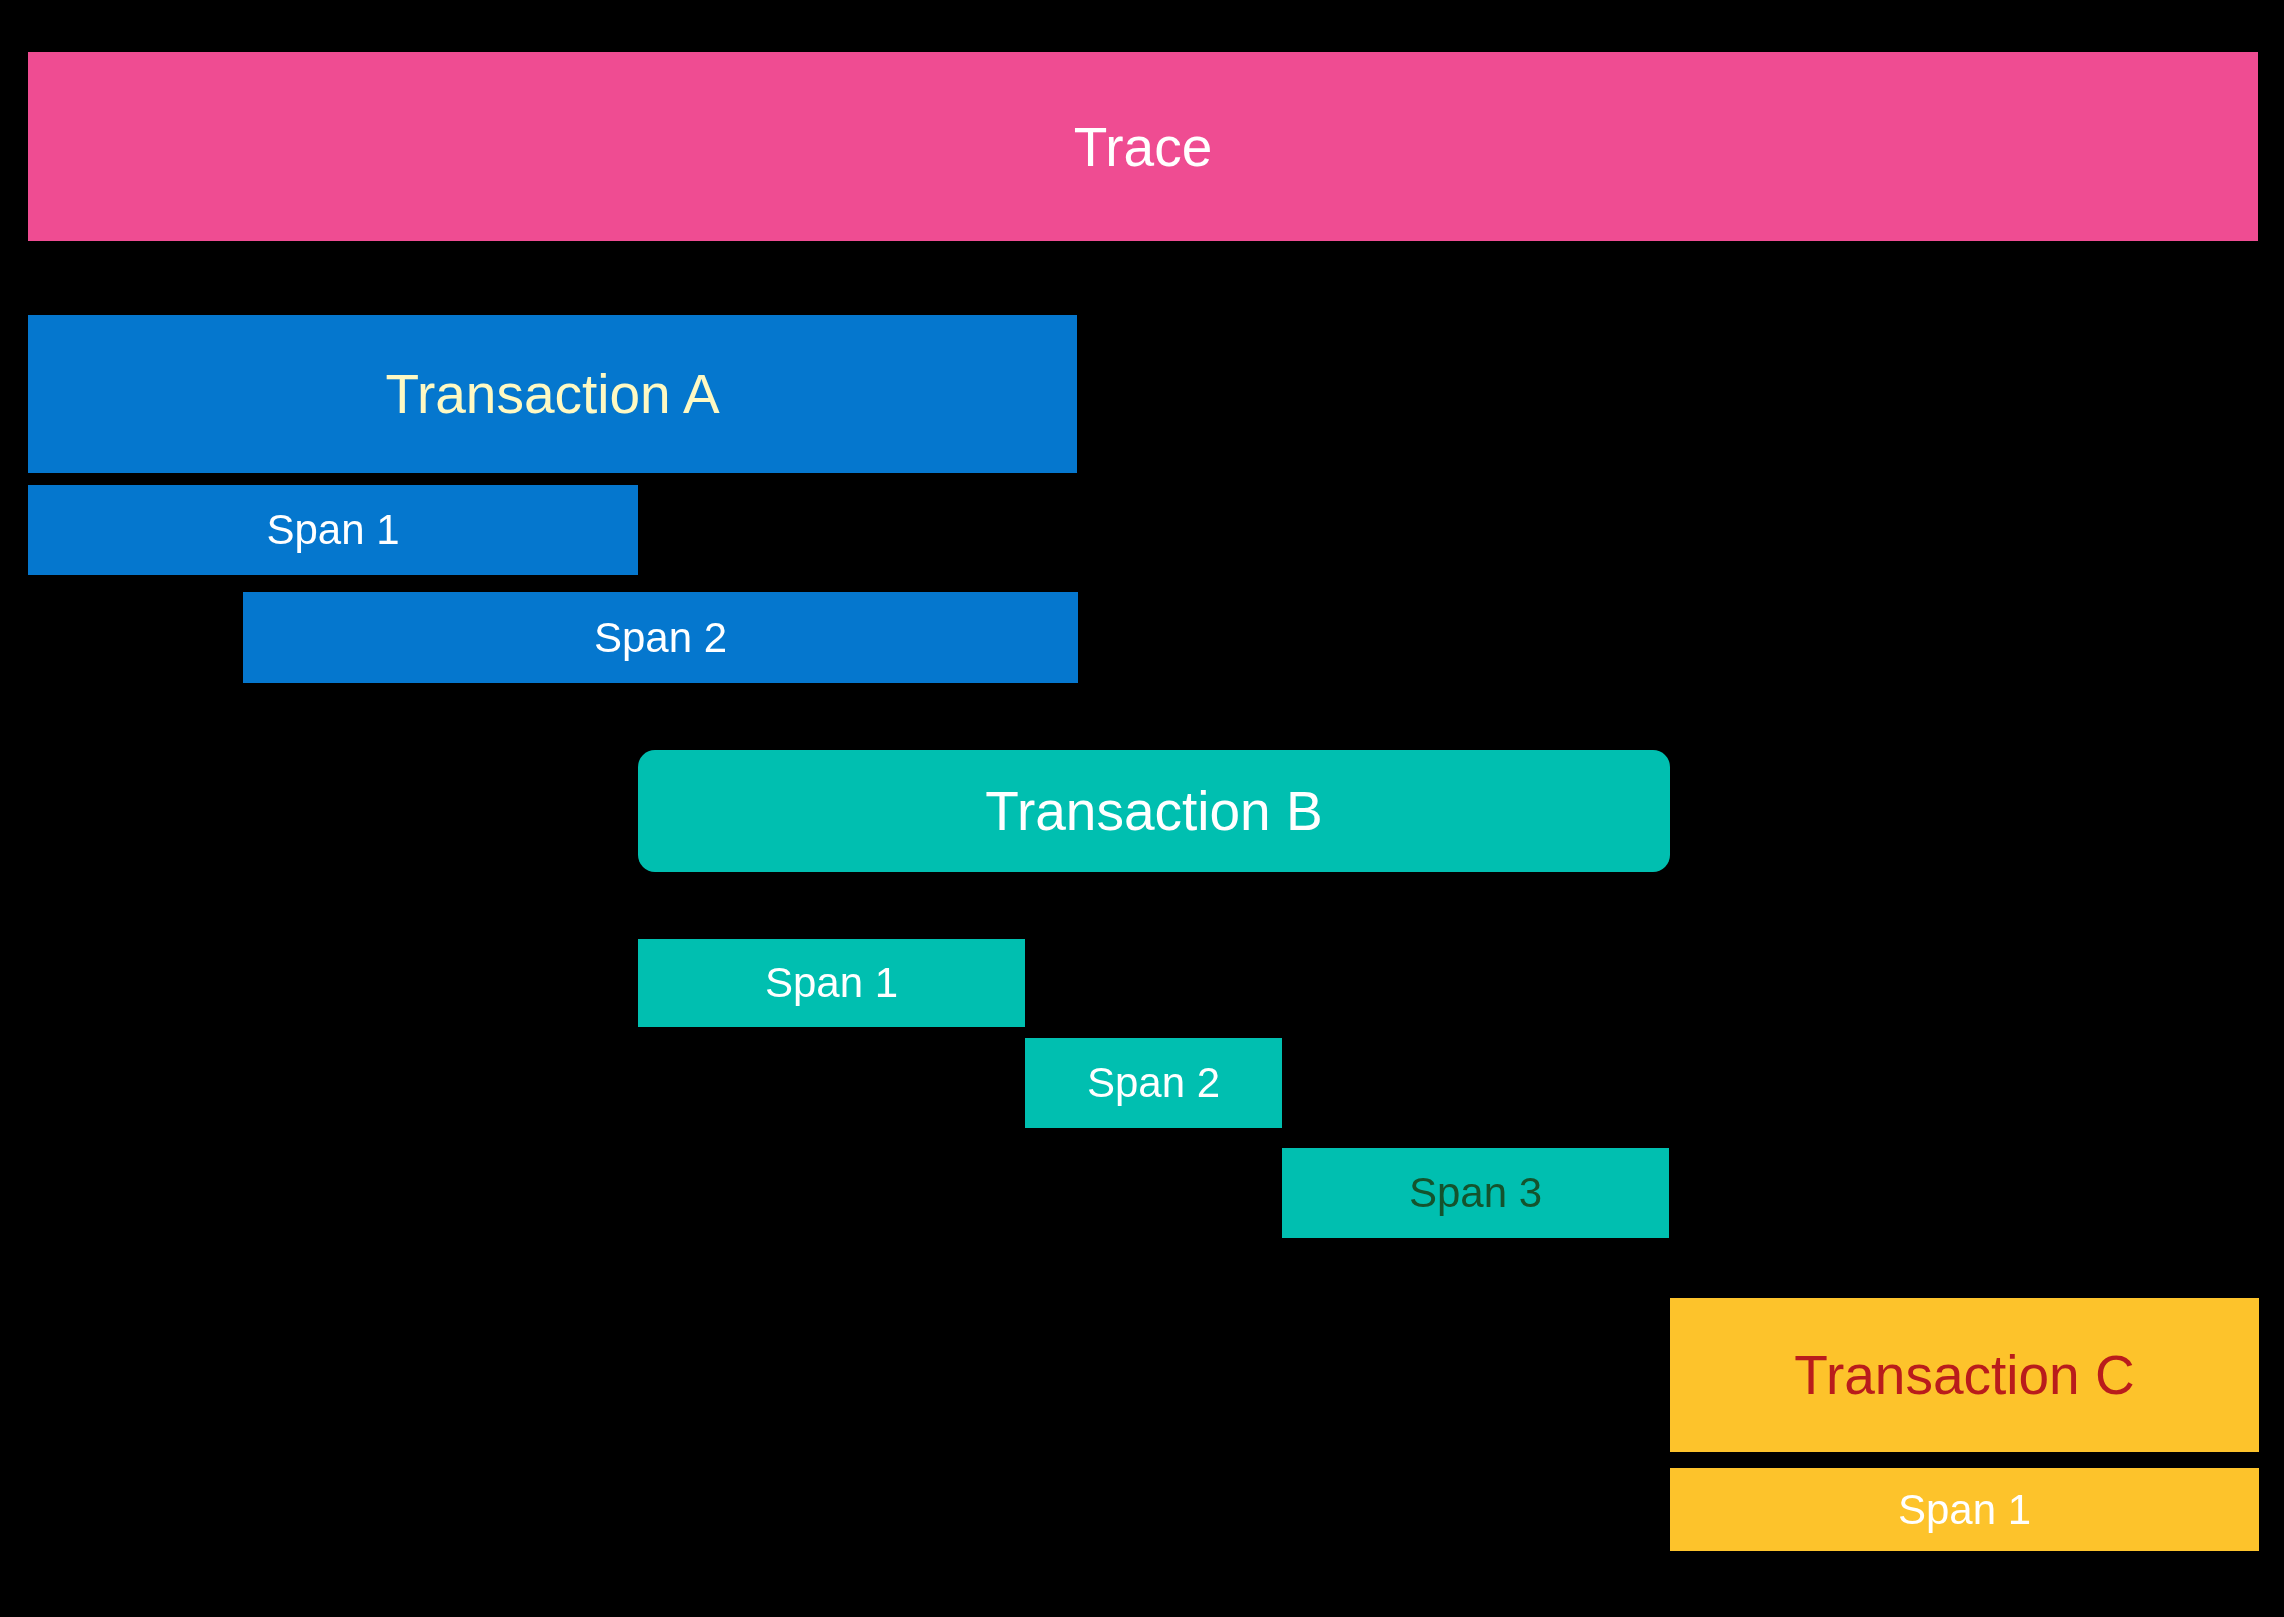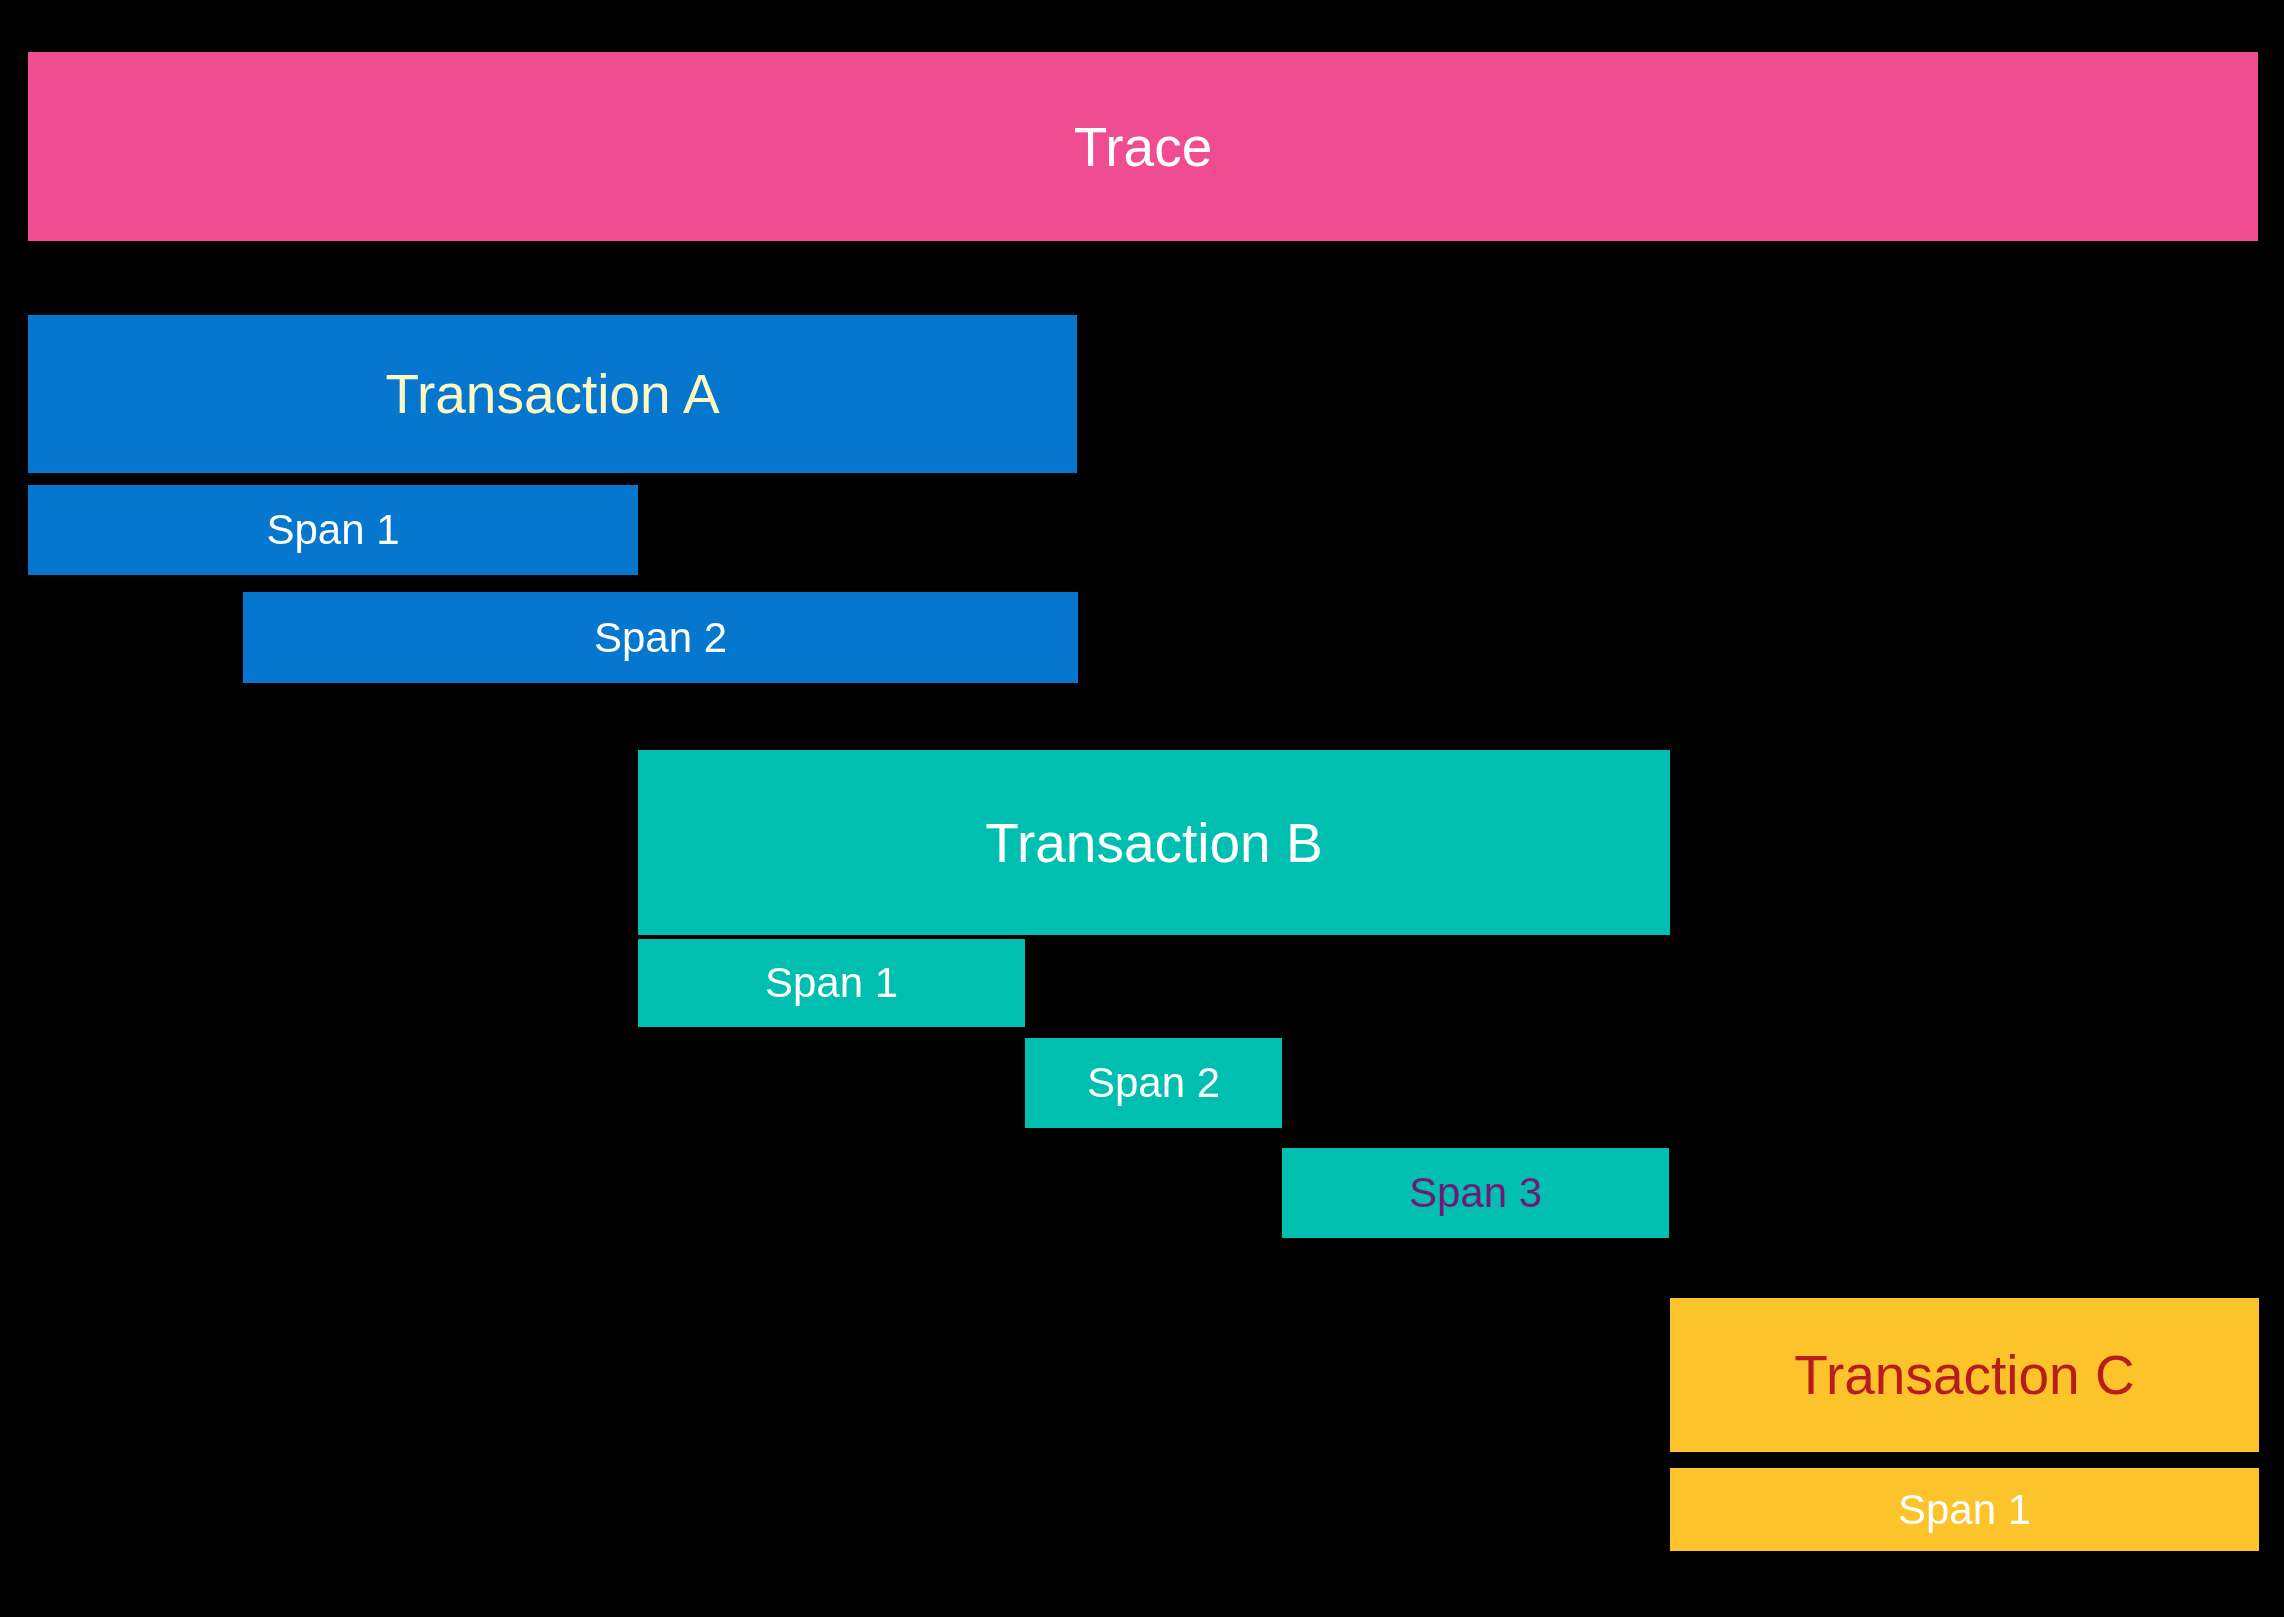--- a/index.html
+++ b/index.html
@@ -25,21 +25,21 @@
     box-sizing: border-box;
   }
   .bar.lg { font-size: 55px; }
   .bar.sm { font-size: 42px; }
 
   
   .pos-trace      { left: 28px;   top: 52px;   width: 2230px; height: 189px; }
   .pos-ta         { left: 28px;   top: 315px;  width: 1049px; height: 158px; }
   .pos-ta-s1      { left: 28px;   top: 485px;  width: 610px;  height: 90px; }
   .pos-ta-s2      { left: 243px;  top: 592px;  width: 835px; height: 91px; }
-  .pos-tb         { left: 638px;  top: 750px;  width: 1032px; height: 185px; }
+  .pos-tb         { left: 638px;  top: 750px;  width: 1032px; height: 122px; border-radius: 17px; }
   .pos-tb-s1      { left: 638px;  top: 939px; width: 387px;  height: 88px; }
   .pos-tb-s2      { left: 1025px; top: 1038px; width: 257px;  height: 90px; }
   .pos-tb-s3      { left: 1282px; top: 1148px; width: 387px;  height: 90px; }
   .pos-tc         { left: 1670px; top: 1298px; width: 589px;  height: 154px; }
   .pos-tc-s1      { left: 1670px; top: 1468px; width: 589px;  height: 83px; }
 
   .label { display: inline-block; }
 </style>
 </head>
 <body style="background: rgb(0, 0, 0);">
@@ -60,21 +60,21 @@
 
 <div class="bar lg pos-tb" style="background: rgb(0, 191, 176); color: rgb(255, 255, 255);">
   <span class="label">Transaction B</span>
 </div>
 <div class="bar sm pos-tb-s1" style="background: rgb(0, 191, 176); color: rgb(255, 255, 255);">
   <span class="label">Span 1</span>
 </div>
 <div class="bar sm pos-tb-s2" style="background: rgb(0, 191, 176); color: rgb(255, 255, 255);">
   <span class="label">Span 2</span>
 </div>
-<div class="bar sm pos-tb-s3" style="background: rgb(0, 191, 176); color: #701a75;">
+<div class="bar sm pos-tb-s3" style="background: rgb(0, 191, 176); color: #14532d;">
   <span class="label">Span 3</span>
 </div>
 
 <div class="bar lg pos-tc" style="background: rgb(253, 195, 43); color: #b91c1c;">
   <span class="label">Transaction C</span>
 </div>
 <div class="bar sm pos-tc-s1" style="background: rgb(253, 195, 43); color: rgb(255, 255, 255);">
   <span class="label">Span 1</span>
 </div>
 

